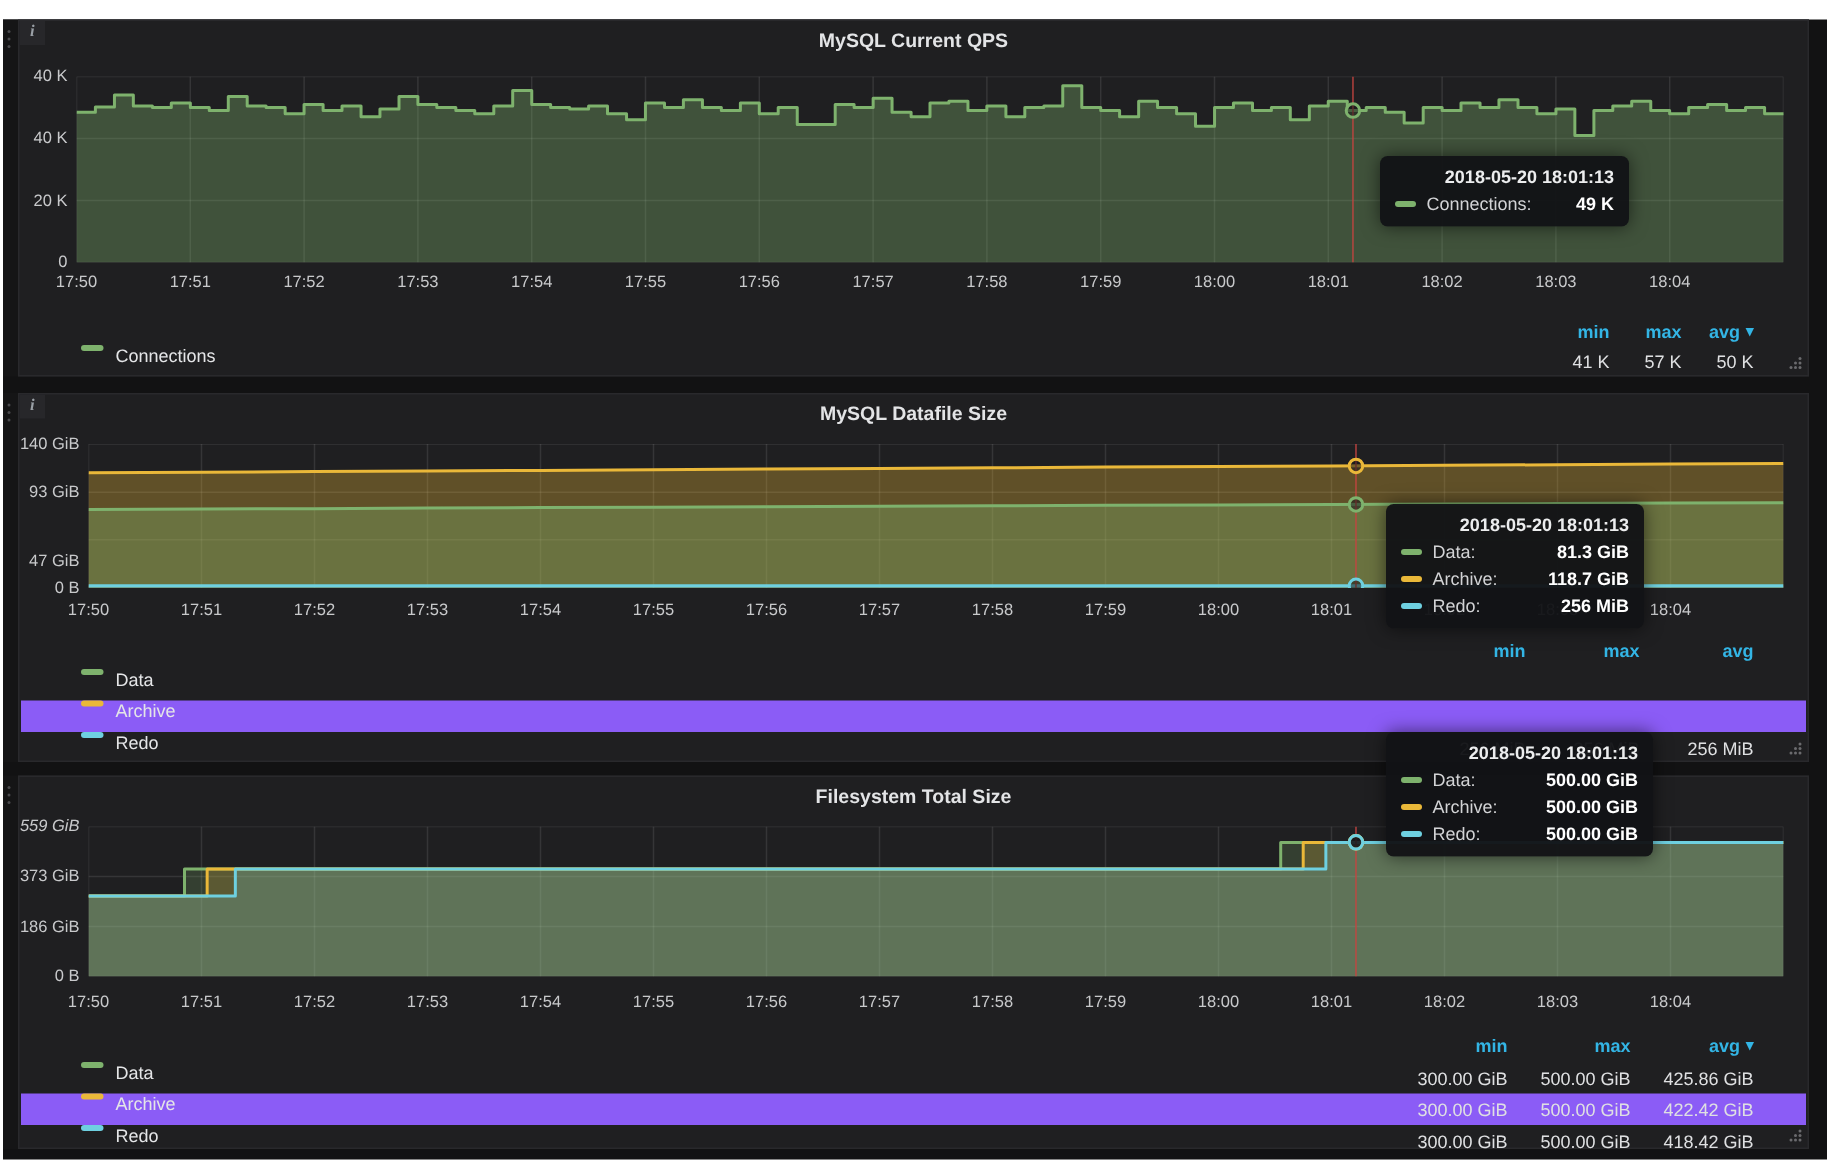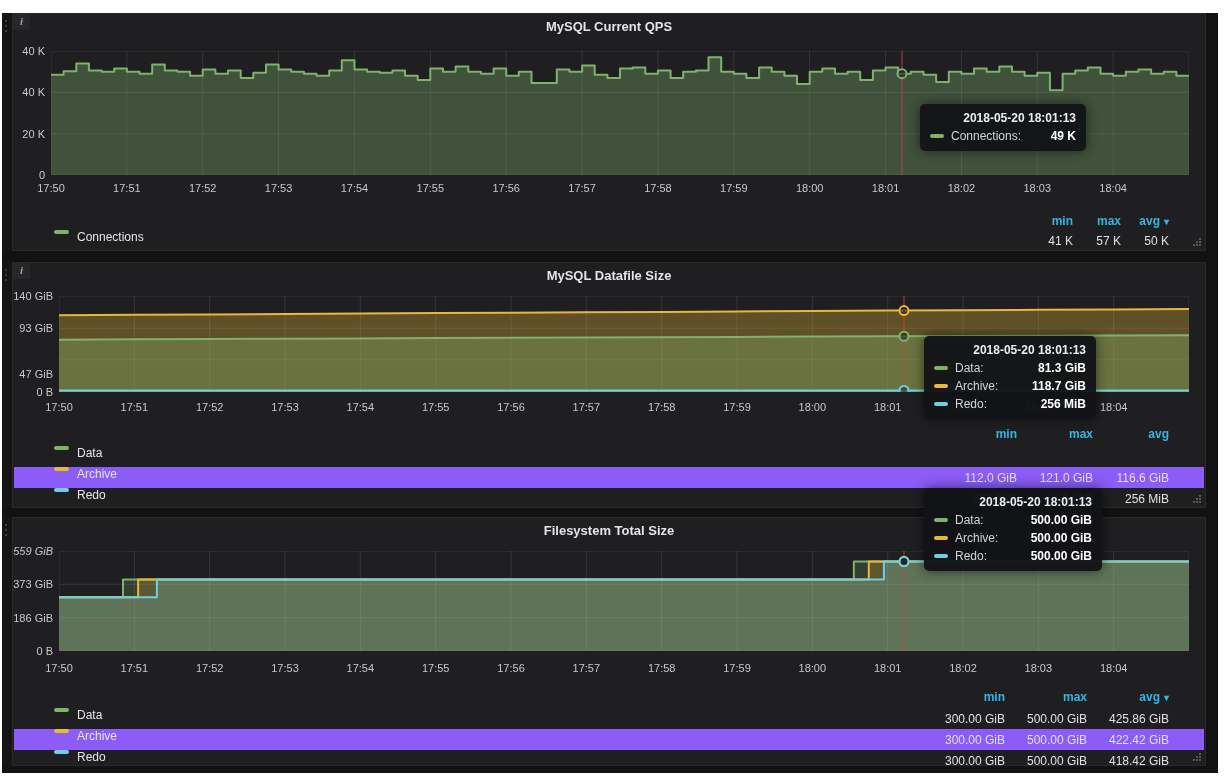--- a/index.html
+++ b/index.html
@@ -201,25 +201,20 @@
           <div class="series-label">
             <span class="dash" style="background: rgb(126, 178, 109);"></span>
             <span>Data</span>
           </div>
         </div>
         <div class="legend-row hl" style="top: 204px;">
           <div class="series-label">
             <span class="dash" style="background: rgb(234, 184, 57);"></span>
             <span>Archive</span>
           </div>
-          <div class="stats">
-            <div class="stat" style="width: 76px;">112.0 GiB</div>
-            <div class="stat" style="width: 76px;">121.0 GiB</div>
-            <div class="stat" style="width: 76px;">116.6 GiB</div>
-          </div>
         </div>
         <div class="legend-row" style="top: 225px;">
           <div class="series-label">
             <span class="dash" style="background: rgb(110, 208, 224);"></span>
             <span>Redo</span>
           </div>
           <div class="stats">
             <div class="stat" style="width: 76px;">256 MiB</div>
             <div class="stat" style="width: 76px;">256 MiB</div>
             <div class="stat" style="width: 76px;">256 MiB</div>

